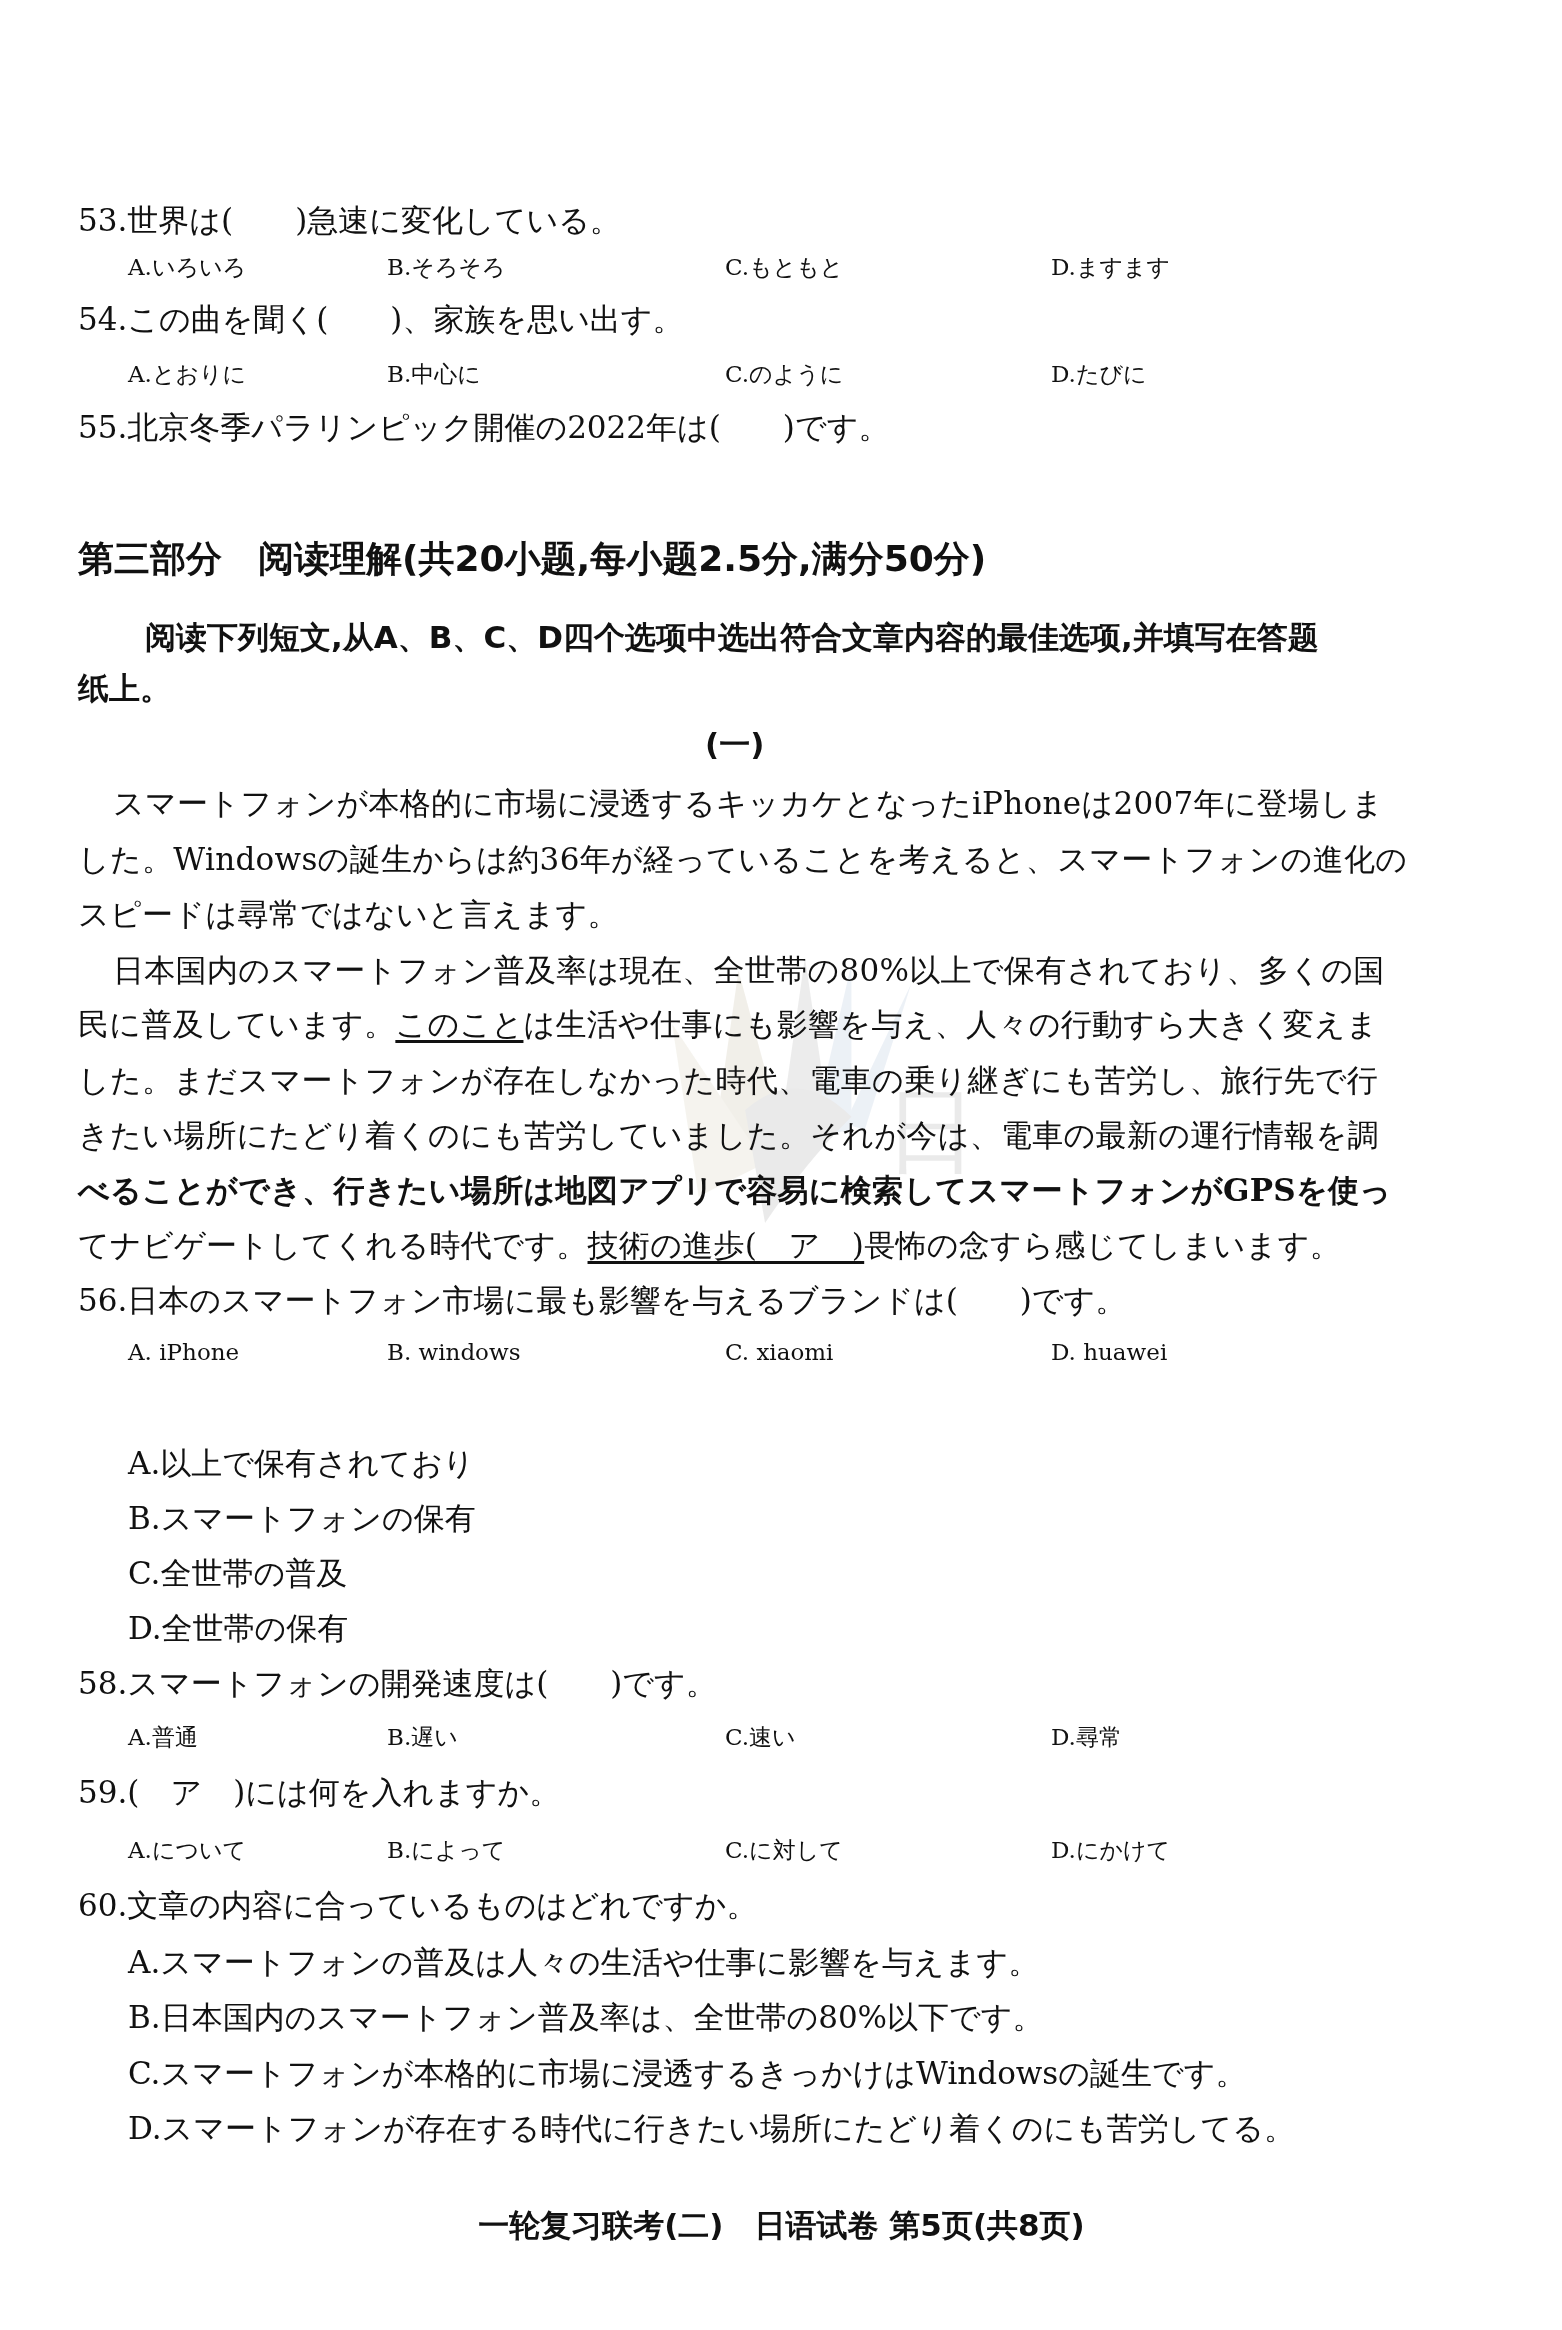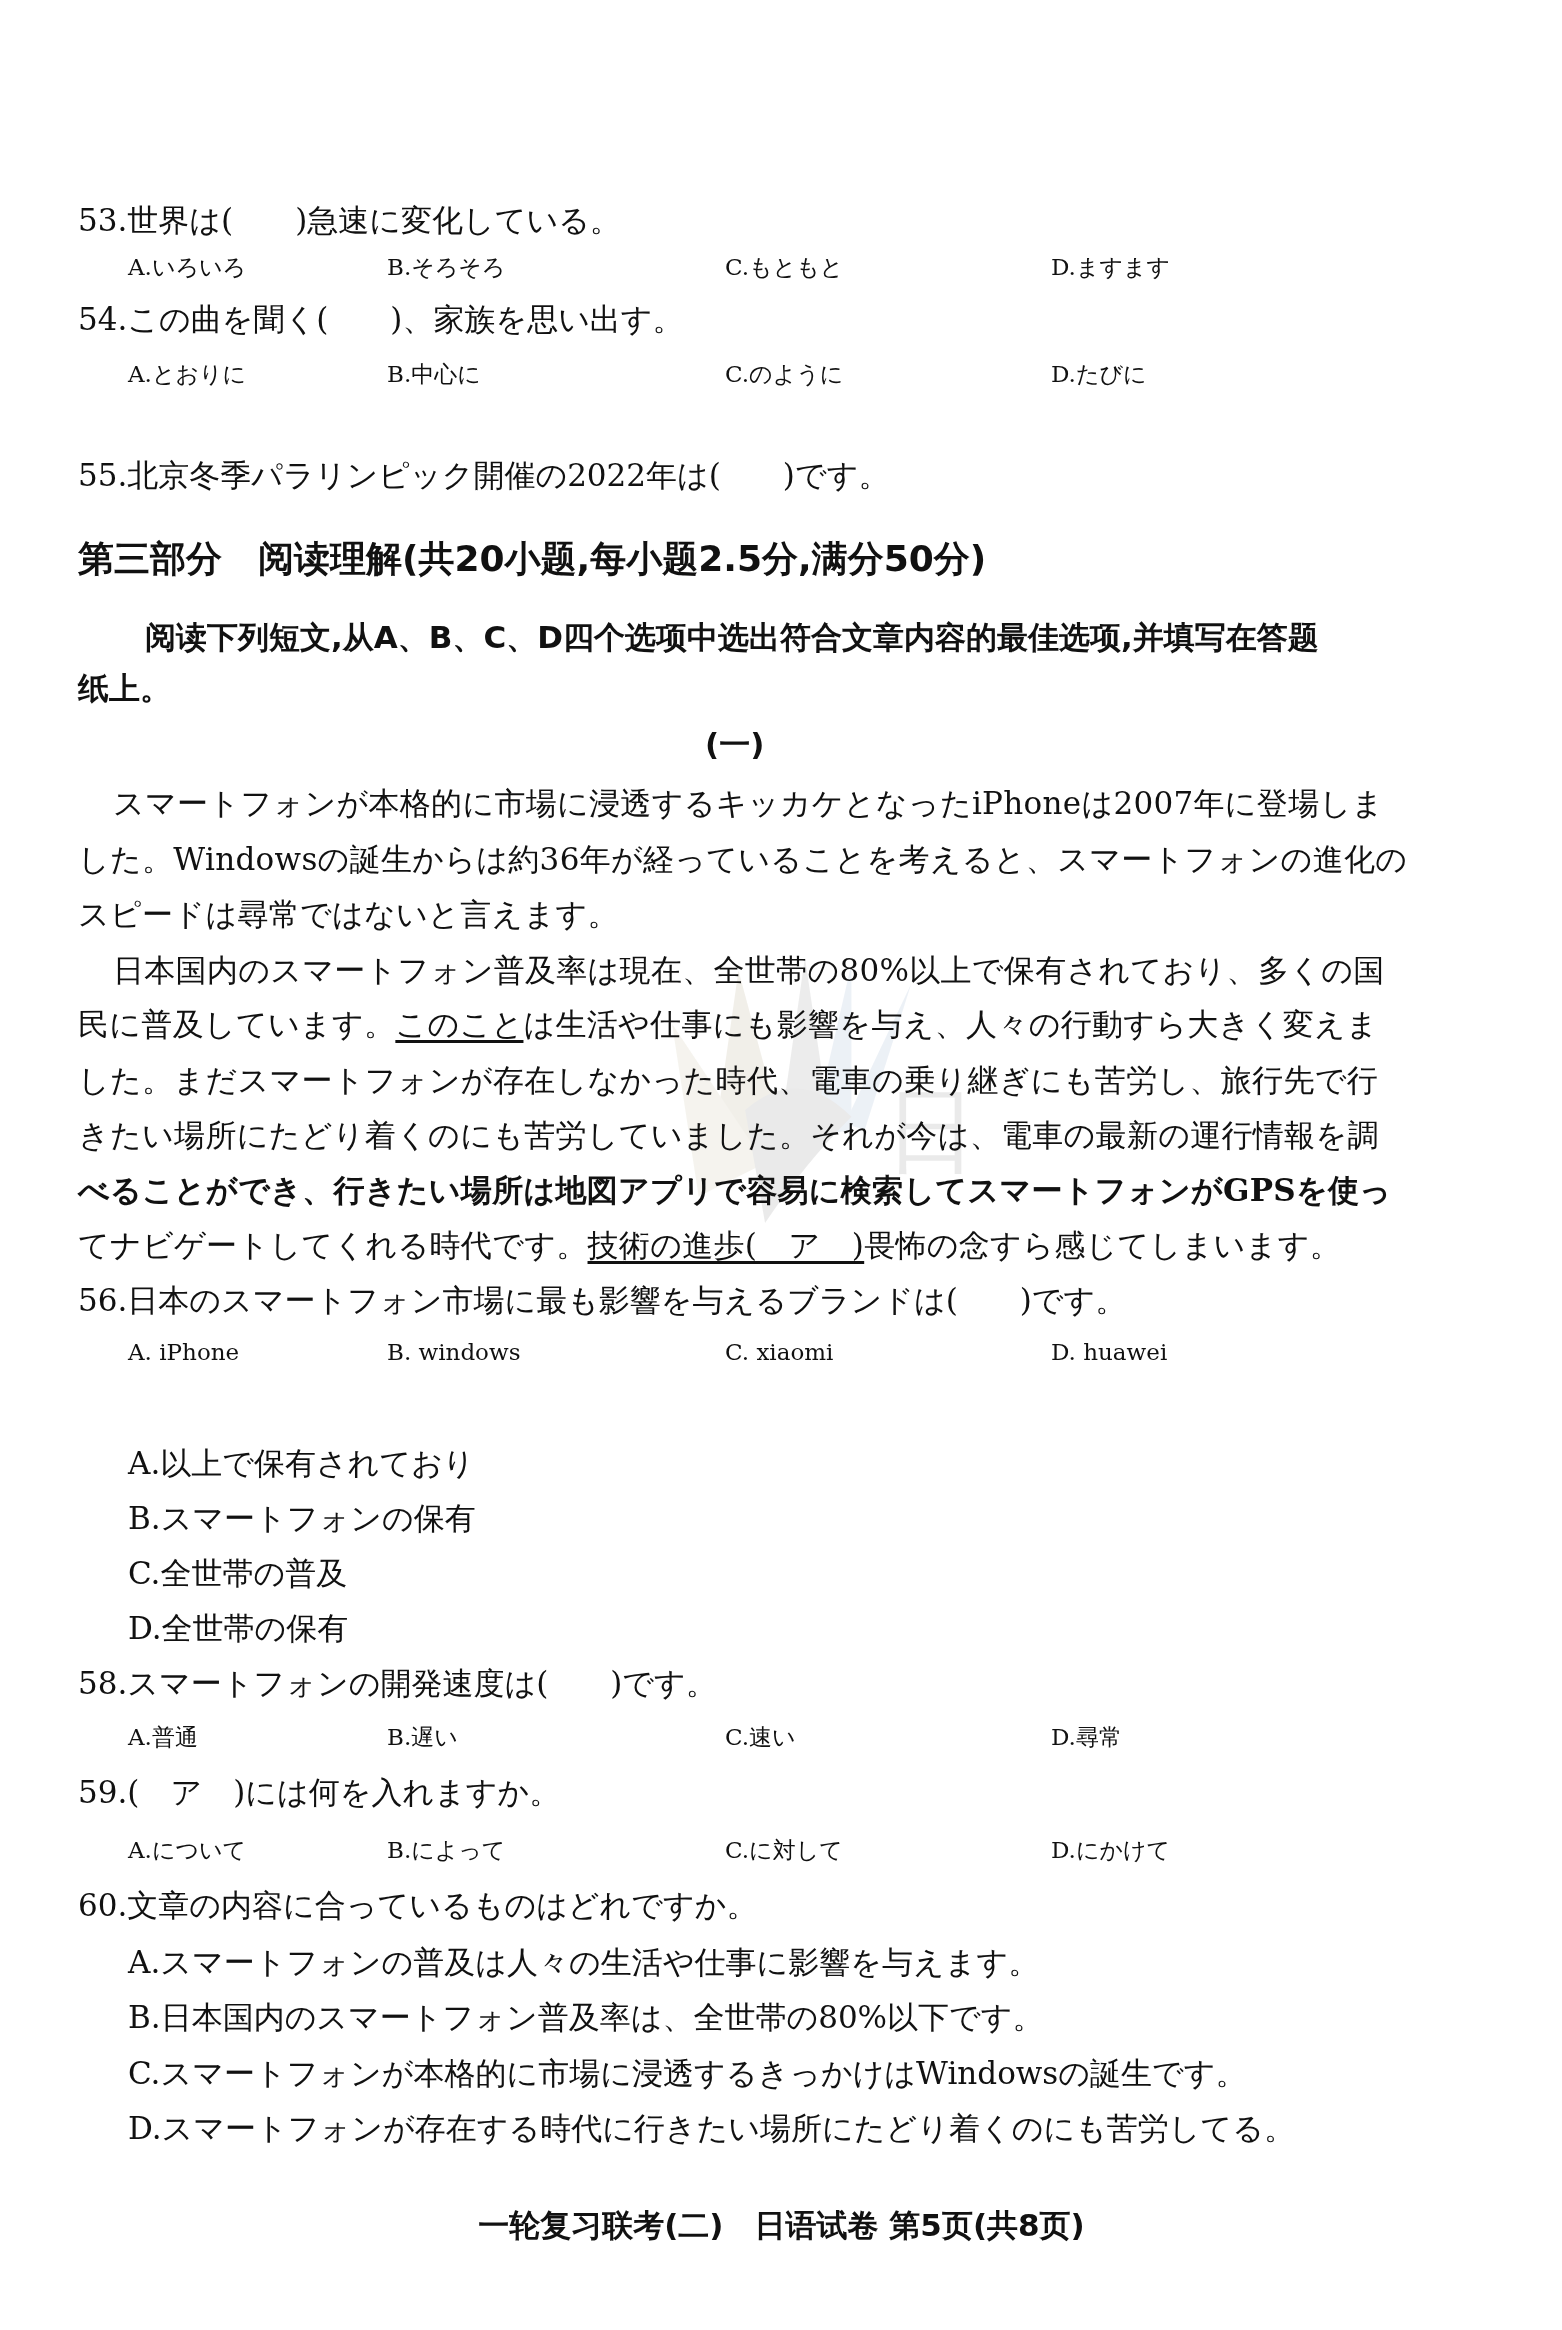--- a/index.html
+++ b/index.html
@@ -55,21 +55,21 @@
   <div class="q" style="top:299px;">
     <span>54.</span><span>この曲を聞く(　　)、家族を思い出す。</span>
   </div>
   <div class="opt-row" style="top:354px;">
     <span class="opt c1">A.とおりに</span>
     <span class="opt c2">B.中心に</span>
     <span class="opt c3">C.のように</span>
     <span class="opt c4">D.たびに</span>
   </div>
 
-  <div class="q" style="top:407px;margin-top:48px;">
+  <div class="q" style="top:407px;">
     <span>55.</span><span>北京冬季パラリンピック開催の2022年は(　　)です。</span>
   </div>
 
   <div class="heading">第三部分　阅读理解(共20小题,每小题2.5分,满分50分)</div>
   <div class="instr" style="left:145px; top:617px;">阅读下列短文,从A、B、C、D四个选项中选出符合文章内容的最佳选项,并填写在答题</div>
   <div class="instr" style="top:668px;">纸上。</div>
   <div class="sub">(一)</div>
 
   <div class="line indent" style="top:783px;">スマートフォンが本格的に市場に浸透するキッカケとなったiPhoneは2007年に登場しま</div>
   <div class="line" style="top:839px;">した。Windowsの誕生からは約36年が経っていることを考えると、スマートフォンの進化の</div>

